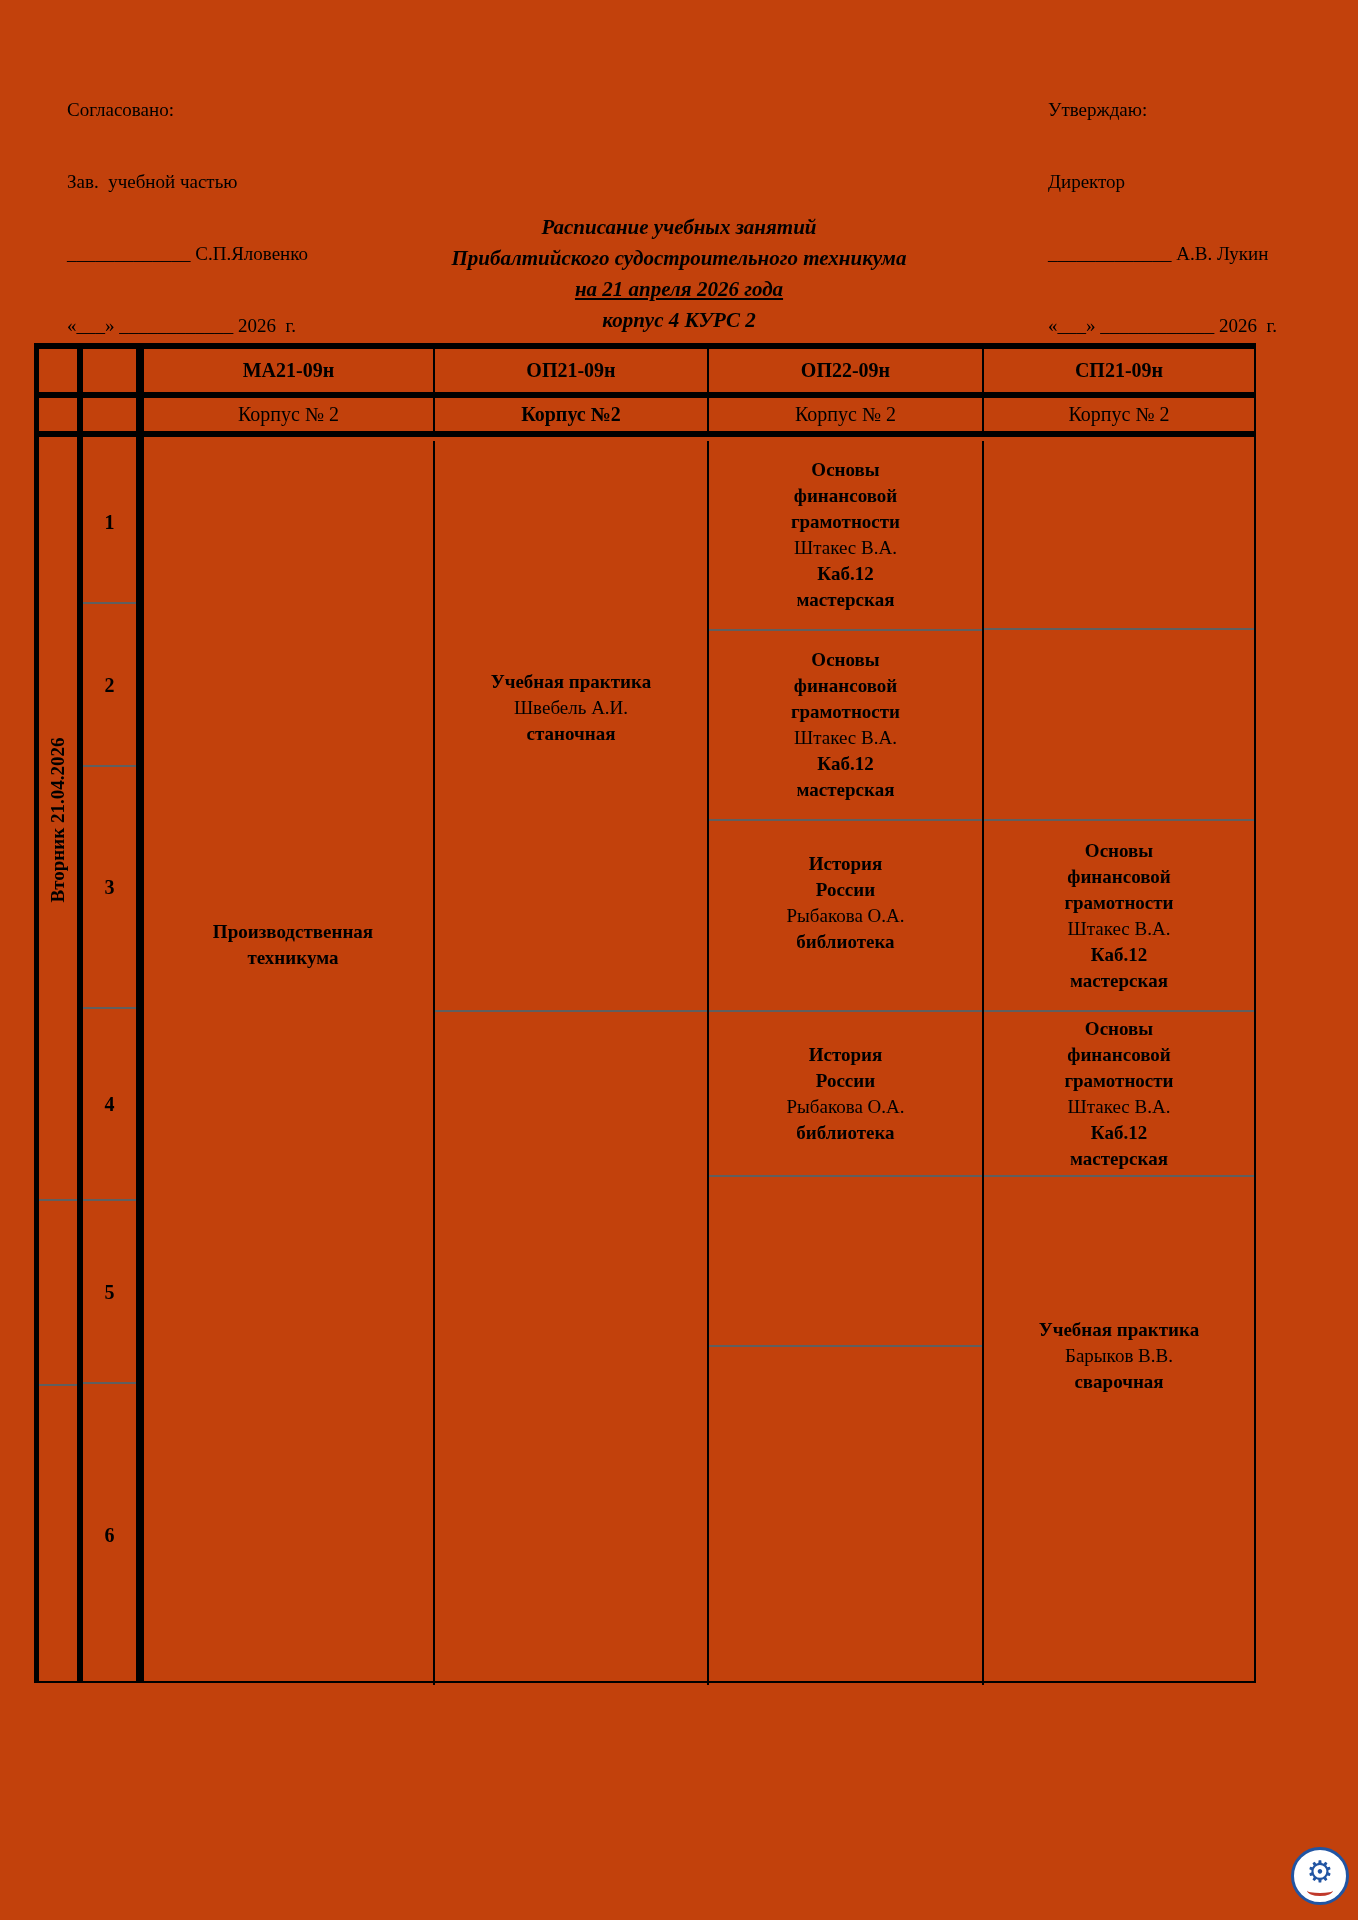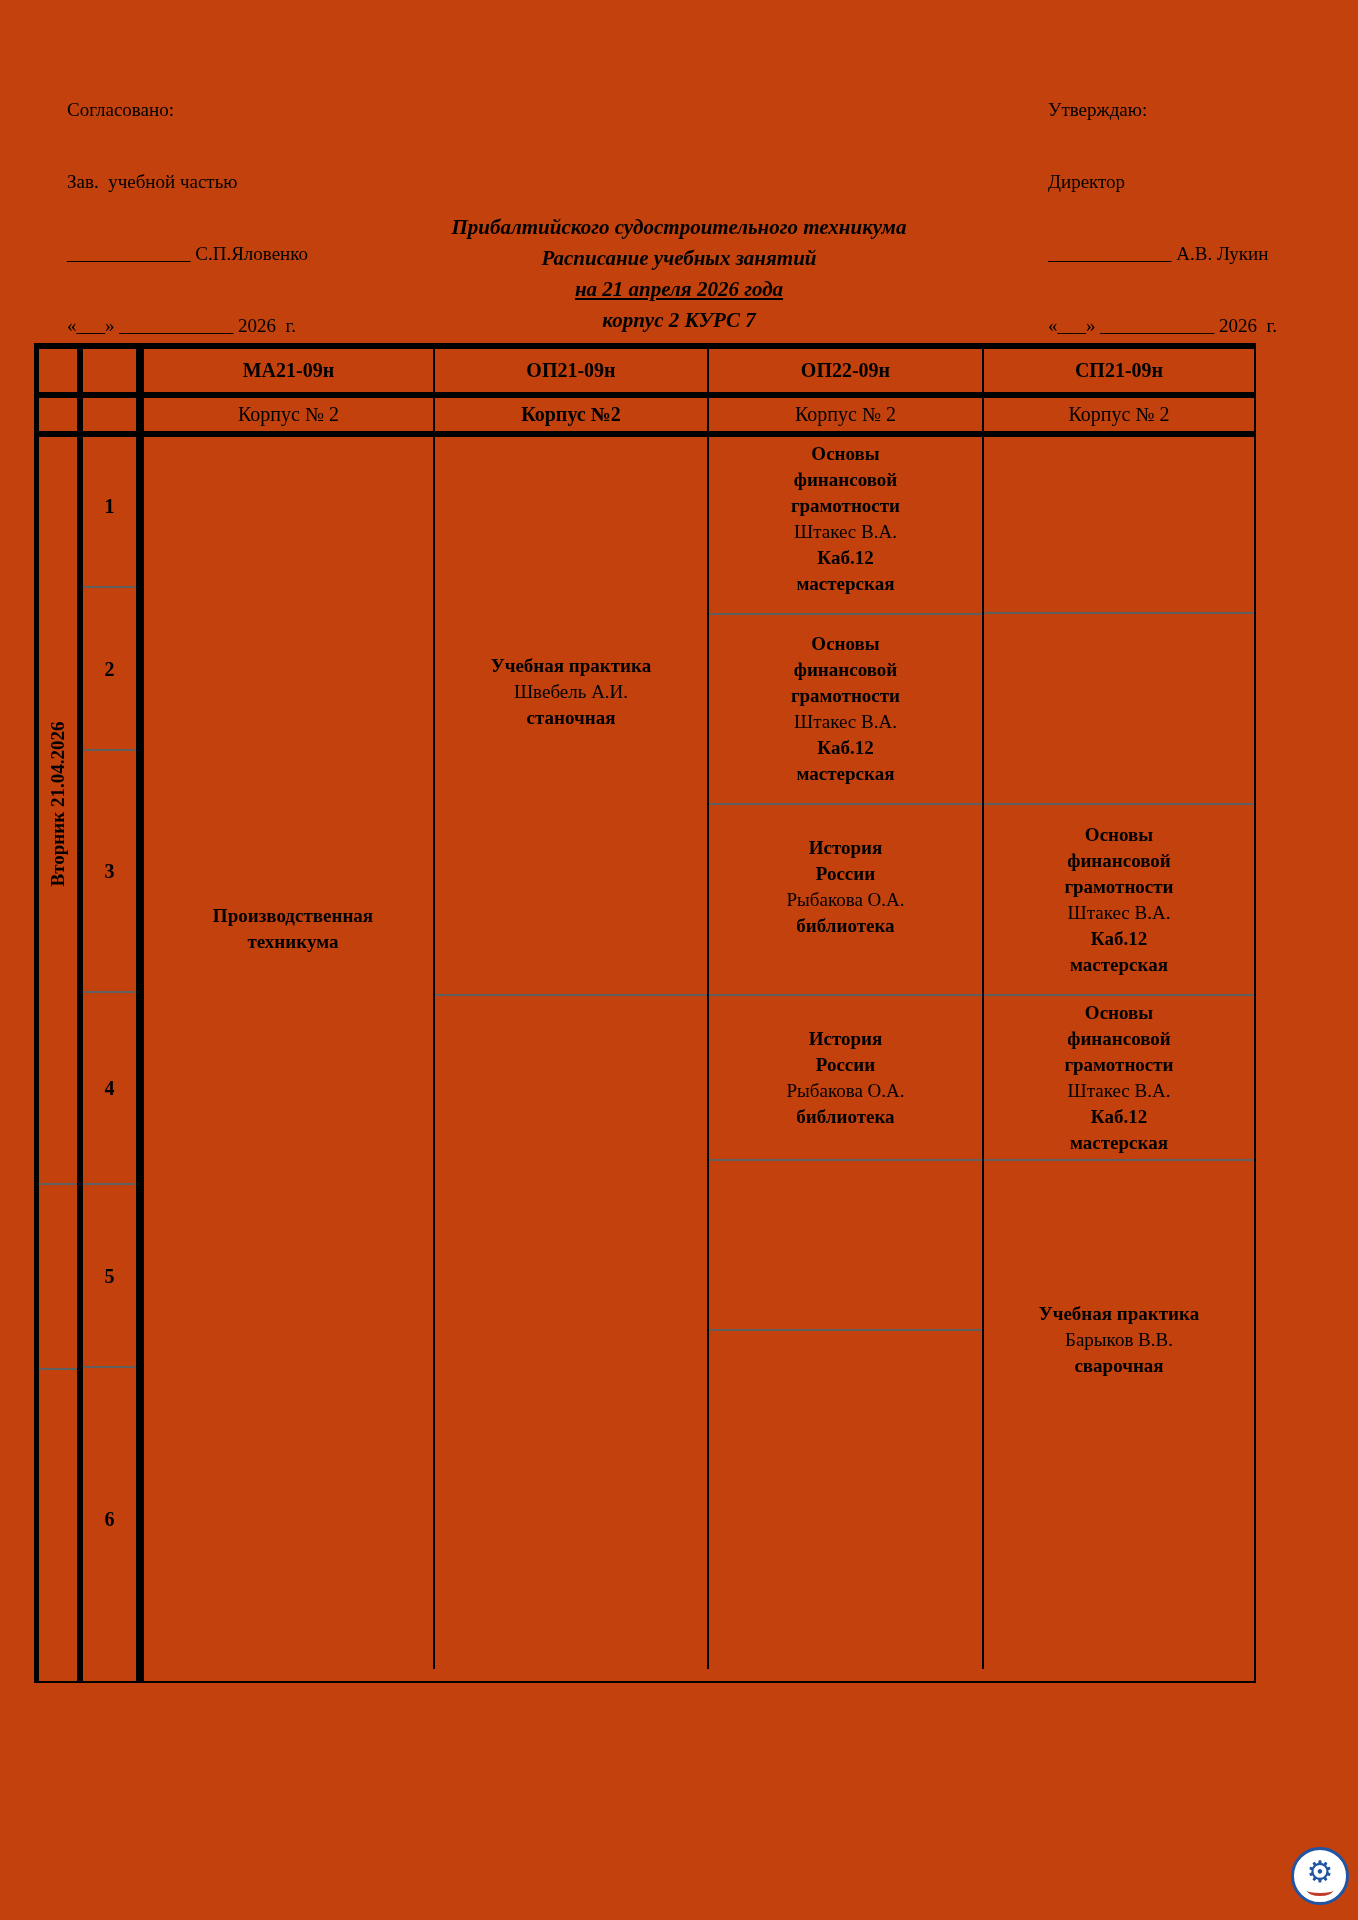--- a/index.html
+++ b/index.html
@@ -14,21 +14,21 @@
     font-size:21px;line-height:31px;font-weight:bold;font-style:italic;}
   .titles .underline{text-decoration:underline;}
   .sched-table{
     position:absolute;left:34px;top:343px;width:1222px;height:1340px;box-sizing:border-box;
     border-left:5px solid #000;border-top:6px solid #000;border-right:2px solid #000;border-bottom:2px solid #000;
   }
   .abs{position:absolute;box-sizing:border-box;}
   .hcell{display:flex;align-items:center;justify-content:center;text-align:center;}
   .hband{background:#000;left:0;width:1215px;height:6px;}
   .vband{background:#000;top:0;height:1332px;}
-  .col{top:76px;height:1244px;display:flex;flex-direction:column;}
+  .col{top:92px;height:1244px;display:flex;flex-direction:column;}
   .bl{border-left:2px solid #000;}
   .cell{box-sizing:border-box;display:flex;flex-direction:column;align-items:center;justify-content:center;
     text-align:center;font-size:19px;line-height:26px;overflow:hidden;}
   .sep{border-bottom:2px solid #5f5f5f;}
   .b{font-weight:bold;}
   .num{font-size:20px;font-weight:bold;}
   .vert{transform:rotate(-90deg);white-space:nowrap;font-weight:bold;font-size:19px;}
   .ghead{font-weight:bold;font-size:20px;}
   .campus{font-size:20px;}
   .block{width:100%;}
@@ -53,24 +53,24 @@
   </div>
 
   <div class="approval approval-right">
     <div>Утверждаю:</div>
     <div>Директор</div>
     <div>_____________ А.В. Лукин</div>
     <div>«___» ____________ 2026  г.</div>
   </div>
 
   <div class="titles">
+    <div>Расписание учебных занятий</div>
     <div>Прибалтийского судостроительного техникума</div>
-    <div>Расписание учебных занятий</div>
     <div class="underline">на 21 апреля 2026 года</div>
-    <div>корпус 2 КУРС 7</div>
+    <div>корпус 4 КУРС 2</div>
   </div>
 
   <div class="sched-table">
 
     <div class="abs hcell ghead" style="left:105px;top:0;width:289px;height:43px;">МА21-09н</div>
     <div class="abs hcell ghead bl" style="left:394px;top:0;width:274px;height:43px;">ОП21-09н</div>
     <div class="abs hcell ghead bl" style="left:668px;top:0;width:275px;height:43px;">ОП22-09н</div>
     <div class="abs hcell ghead bl" style="left:943px;top:0;width:272px;height:43px;">СП21-09н</div>
 
     <div class="abs hcell campus" style="left:105px;top:49px;width:289px;height:33px;">Корпус № 2</div>

